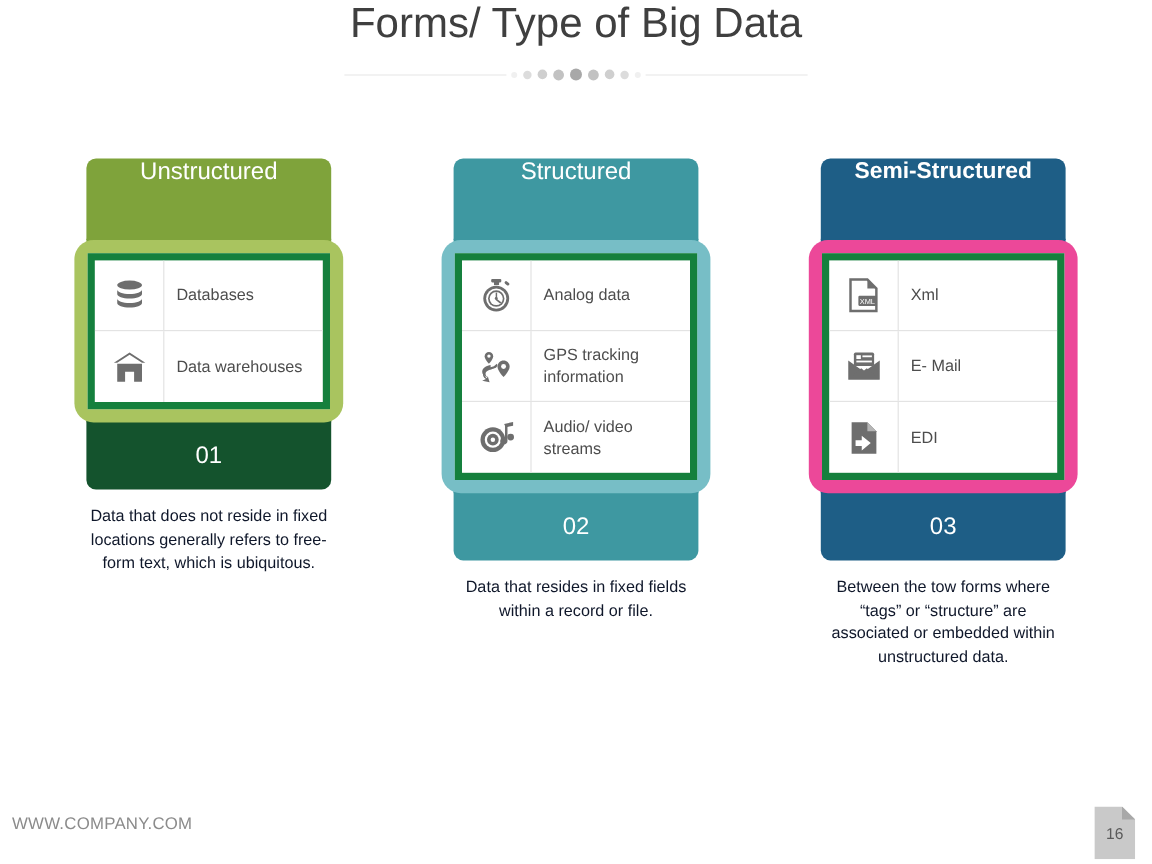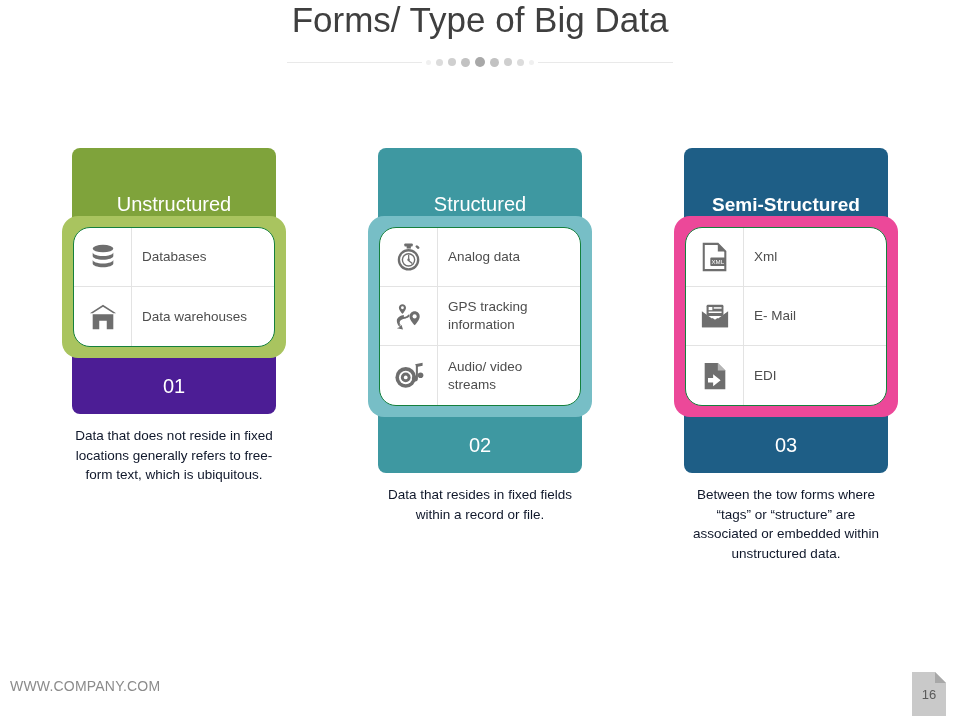--- a/index.html
+++ b/index.html
@@ -33,47 +33,46 @@
   .columns {
     position: absolute; top: 132px; left: 0; width: 960px;
     display: flex; justify-content: center; gap: 102px;
   }
   .col { width: 204px; position: relative; }
 
   
   .col-head {
     height: 68px;
     border-radius: 8px 8px 0 0;
-    display: flex; align-items: flex-end; justify-content: center;
+    display: flex; align-items: flex-start; justify-content: center;
     color: #ffffff; font-size: 20px; font-weight: 400;
     position: relative; z-index: 1;
     white-space: nowrap;
-    margin-top: 16px;
   }
   .col.wide .col-head { font-size: 19px; }
 
   
   .col-band {
     position: relative;
     padding-top: 1px;
     margin-top: -1px;
   }
 
   
   .ring {
     position: relative;
     margin: 0 -10px;
     border-radius: 16px;
     padding: 11px;
     z-index: 2;
   }
   .list {
     background: #ffffff;
-    border: 1px solid #15803d;
-    border-radius: 17px;
+    border: 6px solid #15803d;
+    border-radius: 0;
     overflow: hidden;
   }
   .row {
     display: flex; align-items: stretch;
     min-height: 59px;
     border-bottom: 1px solid #e3e3e3;
   }
   .row:last-child { border-bottom: none; }
   .row .icon-cell {
     width: 58px; min-width: 58px;
@@ -170,21 +169,21 @@
                     <path d="M5 13 h22 v16 h-7 v-9 h-8 v9 H5 Z"></path>
                     <rect x="13.5" y="21" width="5.5" height="8" rx="2.5" fill="#fff"></rect>
                     <path d="M11 11 h10 l-5 -3.5 z" fill="#fff"></path>
                   </svg>
                 </div>
                 <div class="label-cell">Data warehouses</div>
               </div>
             </div>
           </div>
         </div>
-        <div class="col-num" style="background: #4c1d95;">
+        <div class="col-num" style="background: #14532d;">
           <span>01</span>
         </div>
         <div class="desc">Data that does not reside in fixed locations generally refers to free-form text, which is ubiquitous.</div>
       </div>
       <div class="col">
         <div class="col-head" style="background: rgb(62, 152, 161);">
           <span>Structured</span>
         </div>
         <div class="col-band" style="background: rgb(62, 152, 161);">
           <div class="ring" style="background: rgb(119, 190, 198);">

